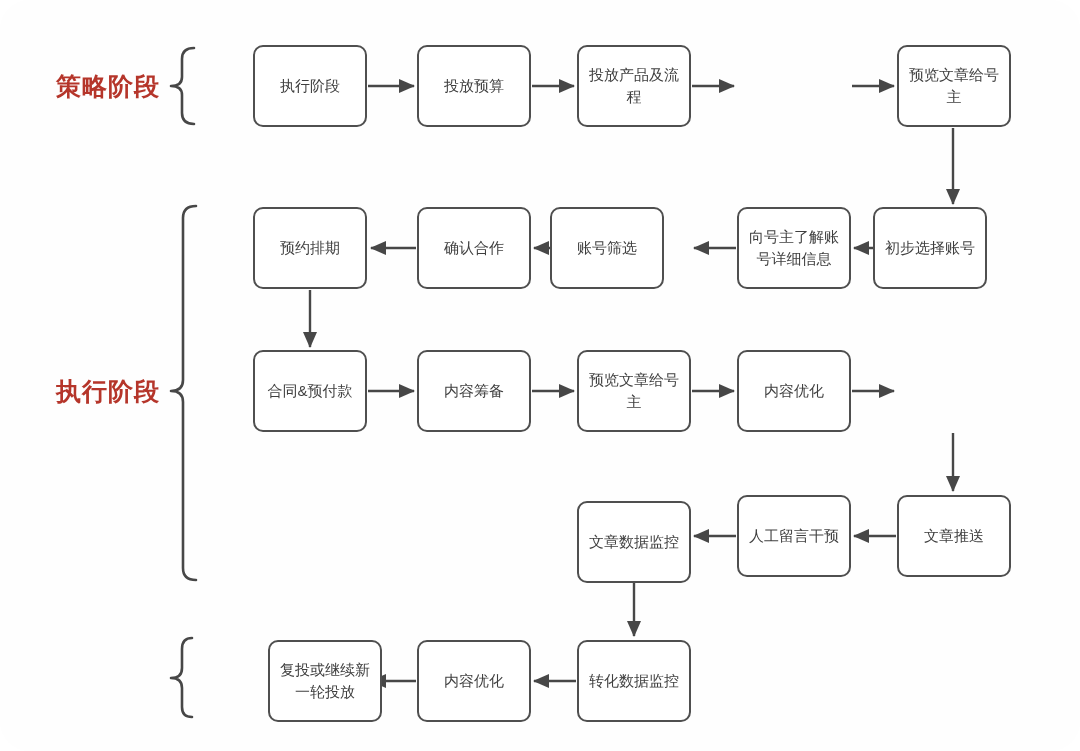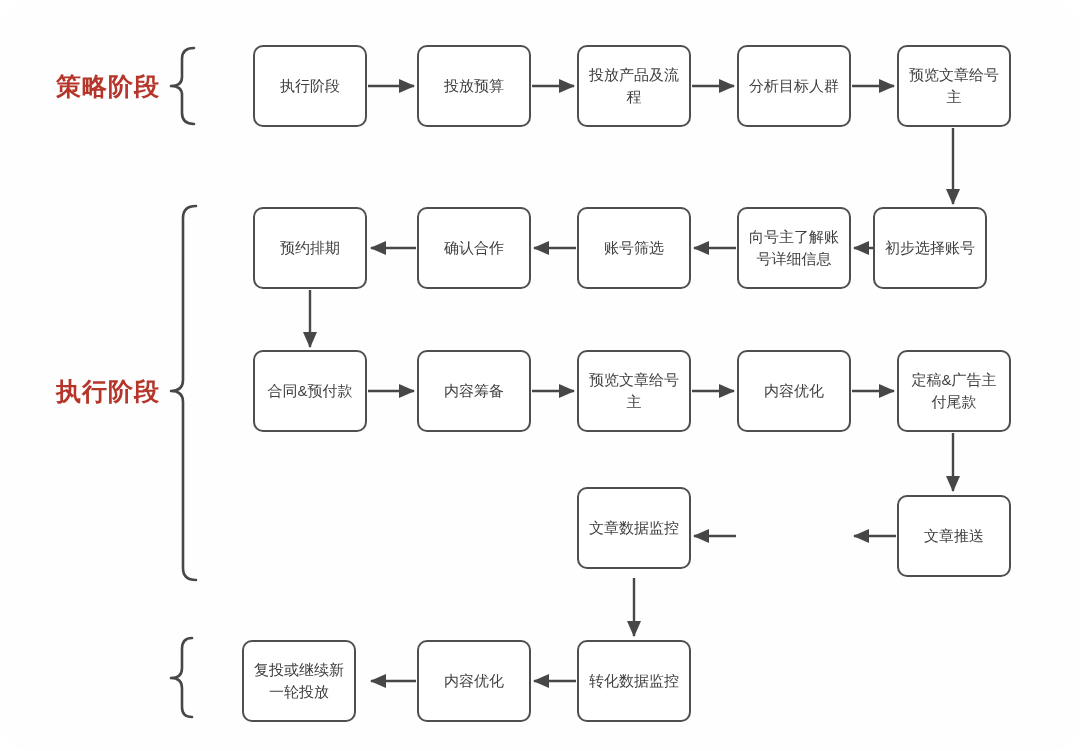--- a/index.html
+++ b/index.html
@@ -104,35 +104,34 @@
     <line class="connector" x1="576" y1="681" x2="534" y2="681" marker-end="url(#ah)"></line>
     <line class="connector" x1="416" y1="681" x2="371" y2="681" marker-end="url(#ah)"></line>
   </svg>
 
   <div class="phase-label" style="top:71px">策略阶段</div>
   <div class="phase-label" style="top:376px">执行阶段</div>
 
   <div class="box" style="left:253px;top:45px">执行阶段</div>
   <div class="box" style="left:577px;top:45px">投放产品及流程</div>
   <div class="box" style="left:417px;top:45px">投放预算</div>
-  <div class="box" style="left:737px;top:45px">分析目标人群</div>
   <div class="box" style="left:897px;top:45px">预览文章给号主</div>
 
   <div class="box" style="left:253px;top:207px">预约排期</div>
   <div class="box" style="left:417px;top:207px">确认合作</div>
-  <div class="box" style="left:577px;top:207px">账号筛选</div>
+  <div class="box" style="left:550px;top:207px">账号筛选</div>
   <div class="box" style="left:737px;top:207px">向号主了解账号详细信息</div>
   <div class="box" style="left:873px;top:207px">初步选择账号</div>
 
   <div class="box" style="left:253px;top:350px">合同&amp;预付款</div>
   <div class="box" style="left:417px;top:350px">内容筹备</div>
   <div class="box" style="left:577px;top:350px">预览文章给号主</div>
   <div class="box" style="left:737px;top:350px">内容优化</div>
-  <div class="box" style="left:897px;top:350px">定稿&amp;广告主付尾款</div>
 
-  <div class="box" style="left:577px;top:487px">文章数据监控</div>
+  <div class="box" style="left:577px;top:501px">文章数据监控</div>
+  <div class="box" style="left:737px;top:495px">人工留言干预</div>
   <div class="box" style="left:897px;top:495px">文章推送</div>
 
-  <div class="box" style="left:242px;top:640px">复投或继续新一轮投放</div>
+  <div class="box" style="left:268px;top:640px">复投或继续新一轮投放</div>
   <div class="box" style="left:417px;top:640px">内容优化</div>
   <div class="box" style="left:577px;top:640px">转化数据监控</div>
 
 </div>
 
 </body></html>

